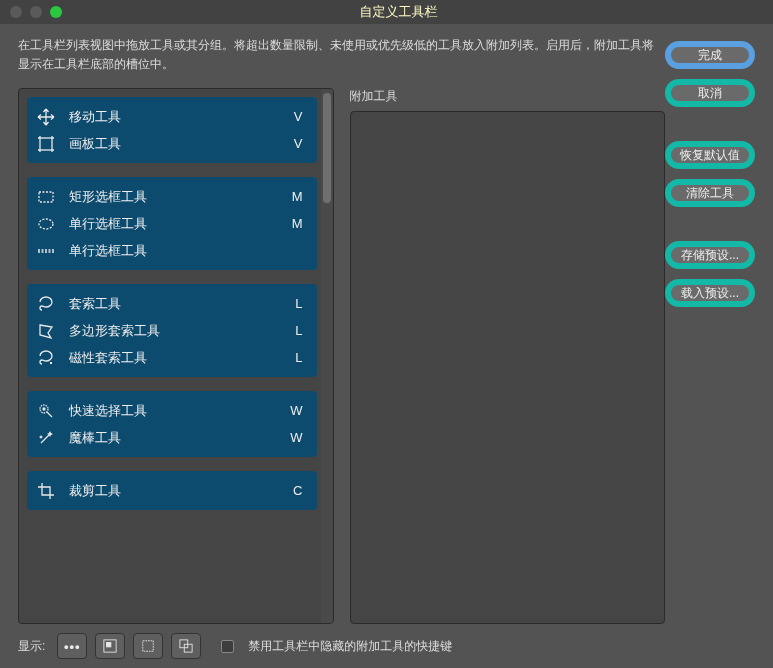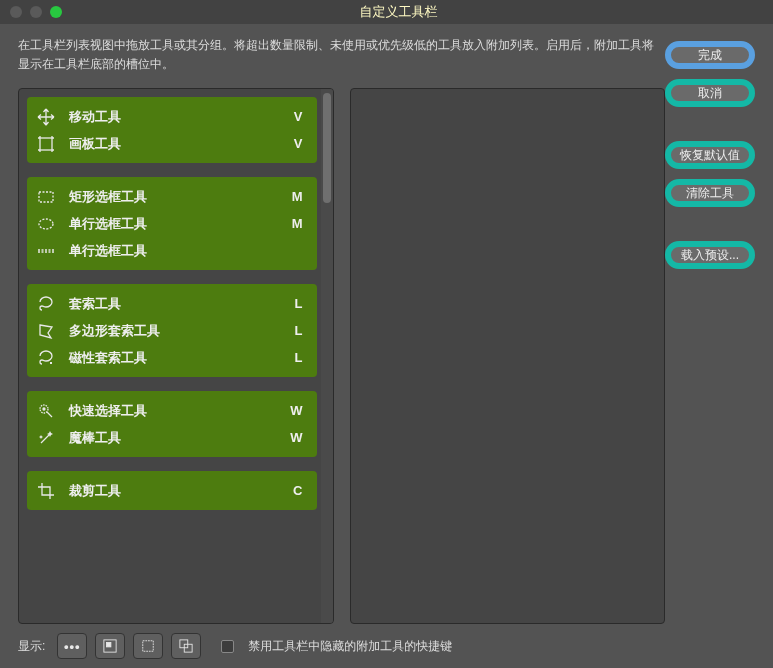--- a/index.html
+++ b/index.html
@@ -12,21 +12,21 @@
     .dot.yellow { background: #5a5a5a; }
     .titlebar-title { position: absolute; left: 0; right: 0; text-align: center; font-size: 13px; color: #fef9c3; margin-left: 24px; }
     .content { padding: 12px 18px 0 18px; display: flex; gap: 0; height: calc(100% - 24px - 44px); }
     .main { flex: 1; display: flex; flex-direction: column; min-width: 0; }
     .desc { font-size: 12px; color: #ddd; line-height: 1.6; margin-bottom: 14px; height: 38px; }
     .lists { display: flex; gap: 16px; flex: 1; min-height: 0; }
     .panel { flex: 1; display: flex; flex-direction: column; min-width: 0; }
     .panel-label { font-size: 12px; color: #ddd; margin-bottom: 6px; }
     .list-outer { flex: 1; background: #454545; border: 1px solid #2a2a2a; border-radius: 4px; overflow: hidden; display: flex; }
     .list-inner { flex: 1; overflow-y: hidden; padding: 8px 4px 8px 8px; }
-    .group { background: #4d7c0f; border-radius: 4px; margin-bottom: 14px; padding: 6px 0; font-weight: bold; }
+    .group { background: #0c4a6e; border-radius: 4px; margin-bottom: 14px; padding: 6px 0; }
     .row { display: flex; align-items: center; height: 27px; padding: 0 14px 0 8px; gap: 12px; cursor: grab; }
     .icon { width: 22px; display: flex; justify-content: center; align-items: center; }
     .icon svg { width: 18px; height: 18px; stroke: #e8e8e8; fill: none; stroke-width: 1.3; }
     .name { flex: 1; font-size: 13px; color: #eee; }
     .shortcut { font-size: 13px; color: #eee; }
     .scrollbar { width: 12px; background: #4a4a4a; position: relative; }
     .thumb { position: absolute; left: 2px; right: 2px; top: 4px; height: 110px; background: #6f6f6f; border-radius: 4px; }
     .sidebar { width: 90px; display: flex; flex-direction: column; gap: 10px; padding-top: 5px; }
     .btn { background: #6a6a6a; border: 6px solid #14b8a6; color: #eee; border-radius: 20px; height: 28px; display: flex; align-items: center; justify-content: center; font-size: 12px; cursor: pointer; }
     .btn.primary { border-color: #5aa0e0; }
@@ -168,35 +168,37 @@
                 </div>
               </div>
             </div>
           <div class="scrollbar">
             <div class="thumb"></div>
           </div>
         </div>
       </div>
 
       <div class="panel">
+        <div class="panel-label">附加工具</div>
         <div class="list-outer">
           <div class="list-inner"></div>
         </div>
       </div>
 
     </div>
   </div>
 
   <div class="sidebar">
     <div class="btn primary">完成</div>
     <div class="btn">取消</div>
     <div class="grow"></div>
     <div class="btn">恢复默认值</div>
     <div class="btn">清除工具</div>
     <div class="grow"></div>
+    <div class="btn">存储预设...</div>
     <div class="btn">载入预设...</div>
   </div>
 </div>
 
 <div class="bottombar">
   <span class="bottom-label">显示:</span>
   <div class="icon-btn">
       <span style="letter-spacing:1px;font-weight:bold;">•••</span>
     </div>
   <div class="icon-btn">

